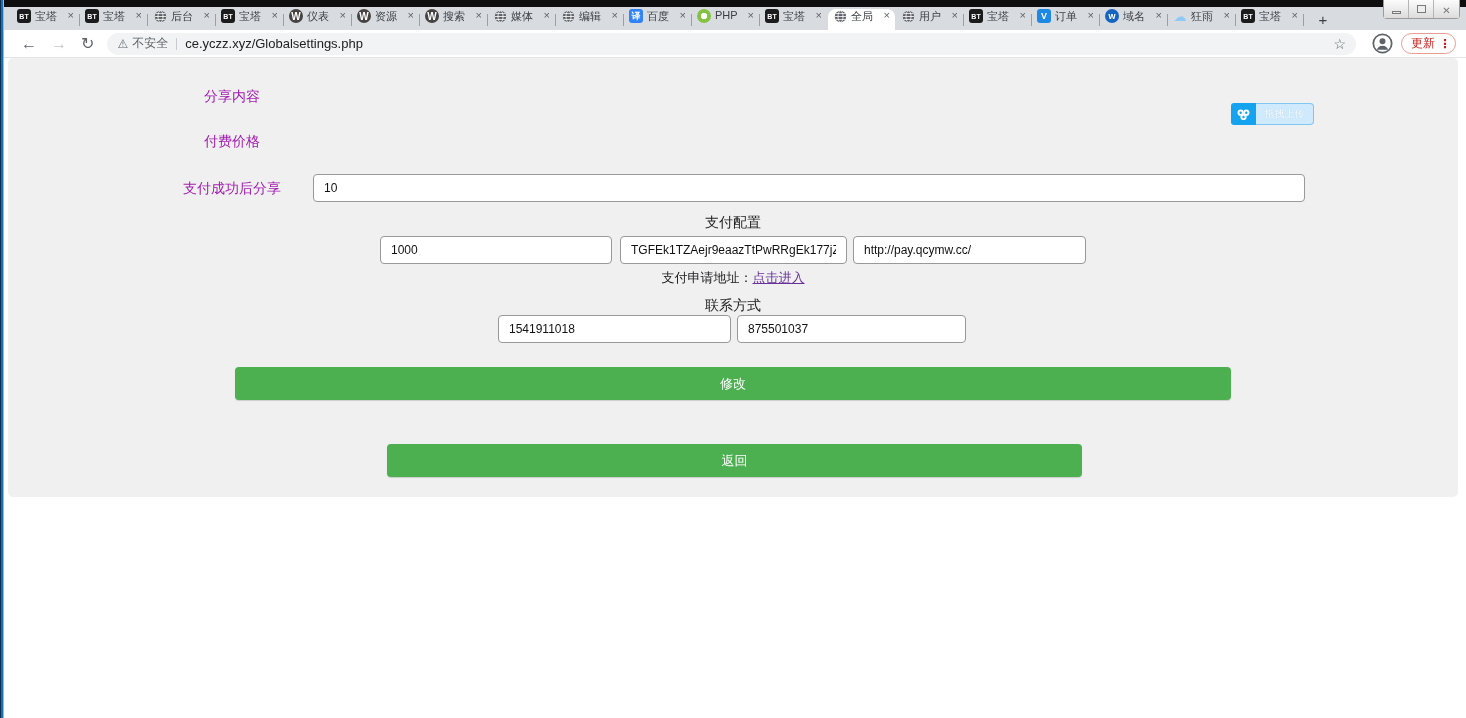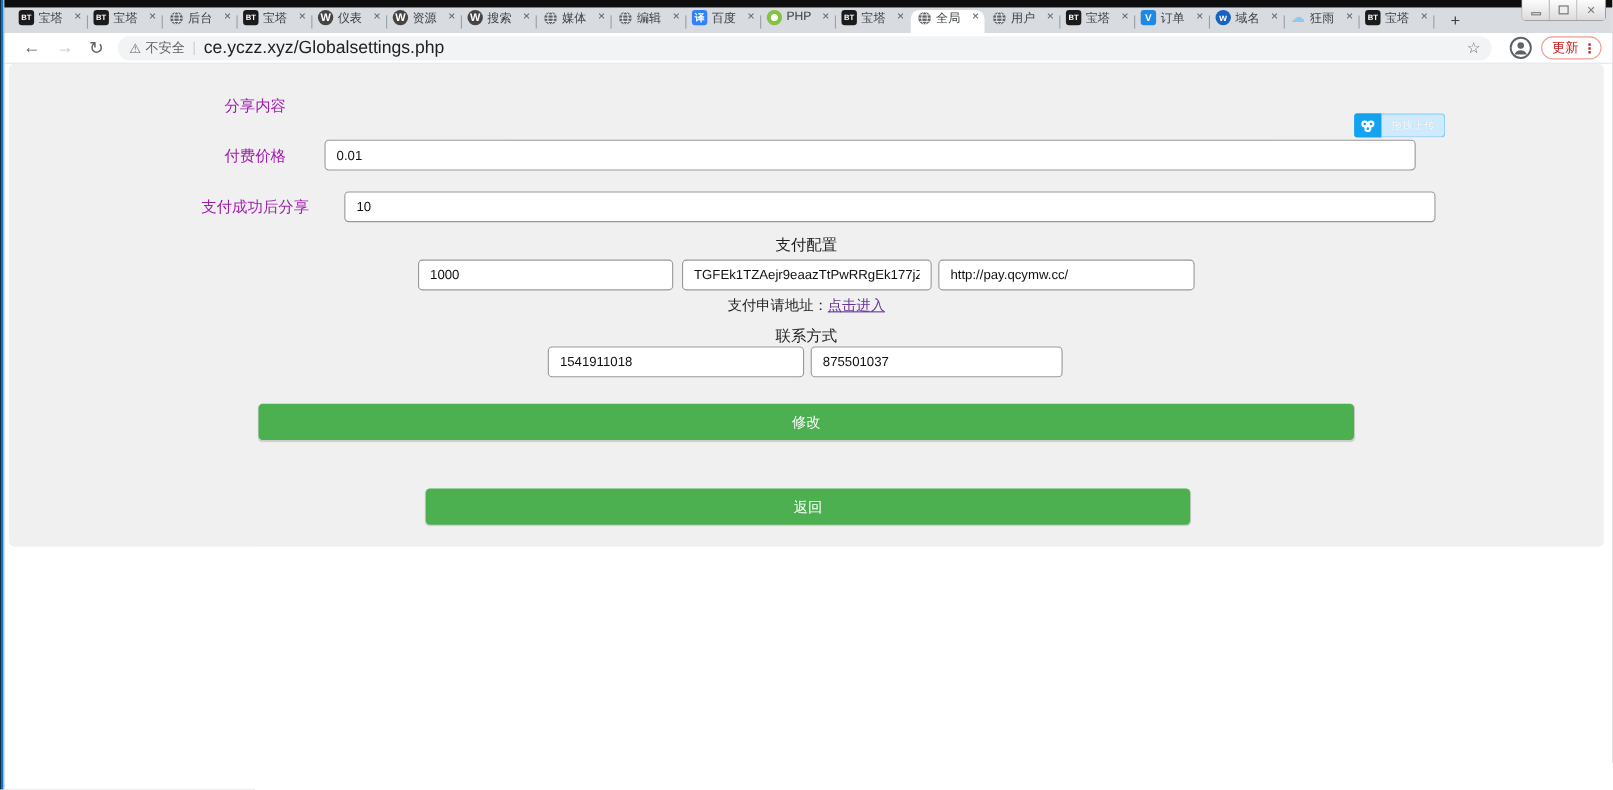--- a/index.html
+++ b/index.html
@@ -48,21 +48,21 @@
   
   #toolbar { position:absolute; left:4px; top:30px; width:1462px; height:28px; background:#fff;
     border-bottom:1px solid #e2e4e7; display:flex; align-items:center; padding:0 10px; }
   .nav-icon { font-size:16px; color:#5f6368; margin:0 7px; cursor:pointer; }
   .nav-icon.disabled { color:#c4c7cb; }
   #omnibox { flex:1; height:22px; margin:0 8px 0 6px; background:#f1f3f4; border-radius:11px;
     display:flex; align-items:center; padding:0 10px; }
   #warn-icon { font-size:12px; color:#5f6368; margin-right:4px; }
   #security-chip { font-size:12px; color:#5f6368; }
   #chip-sep { width:1px; height:12px; background:#c8cacd; margin:0 8px; }
-  #url-text { font-size:16px; color:#202124; flex:1; }
+  #url-text { font-size:13px; color:#202124; flex:1; }
   #star-icon { font-size:14px; color:#5f6368; cursor:pointer; }
   #avatar { width:21px; height:21px; flex:none; margin:0 8px; cursor:pointer; }
   #update-btn { flex:none; height:21px; border:1px solid #eb9c95; border-radius:11px; display:flex;
     align-items:center; padding:0 4px 0 9px; cursor:pointer; background:#fff; }
   #update-label { font-size:12px; color:#c5221f; }
   #update-dots { font-size:12px; color:#c5221f; margin-left:4px; font-weight:bold; }
 
   
   #panel { position:absolute; left:8px; top:58px; width:1450px; height:439px; background:#f0f0f1; border-radius:5px; }
   .row-label { position:absolute; height:28px; line-height:28px; font-size:14px; color:#a21caf; text-align:right; width:220px; }
@@ -285,21 +285,20 @@
           <circle cx="12" cy="15.5" r="4.4" fill="#fff"></circle>
           <circle cx="8" cy="9.5" r="1.7" fill="#15a3f0"></circle>
           <circle cx="16" cy="9.5" r="1.7" fill="#15a3f0"></circle>
           <circle cx="12" cy="15.5" r="1.7" fill="#15a3f0"></circle>
         </svg>
       </div>
       <div id="upload-widget-label">拖拽上传</div>
     </div>
 
     <div class="row-label" style="left:32px; top:69px;">付费价格</div>
-    <input class="txt-input" style="left: 287px; top: 69px; width: 992px;" value="0.01">
 
     <div class="row-label" style="left:53px; top:116px;">支付成功后分享</div>
     <input class="txt-input" style="left: 305px; top: 116px; width: 992px;" value="10">
 
     <div class="center-title" style="top:156px;">支付配置</div>
     <input class="txt-input" style="left: 372px; top: 178px; width: 232px;" value="1000">
     <input class="txt-input" style="left: 612px; top: 178px; width: 227px;" value="TGFEk1TZAejr9eaazTtPwRRgEk177jZF">
     <input class="txt-input" style="left: 845px; top: 178px; width: 233px;" value="http://pay.qcymw.cc/">
 
     <div id="apply-line">

